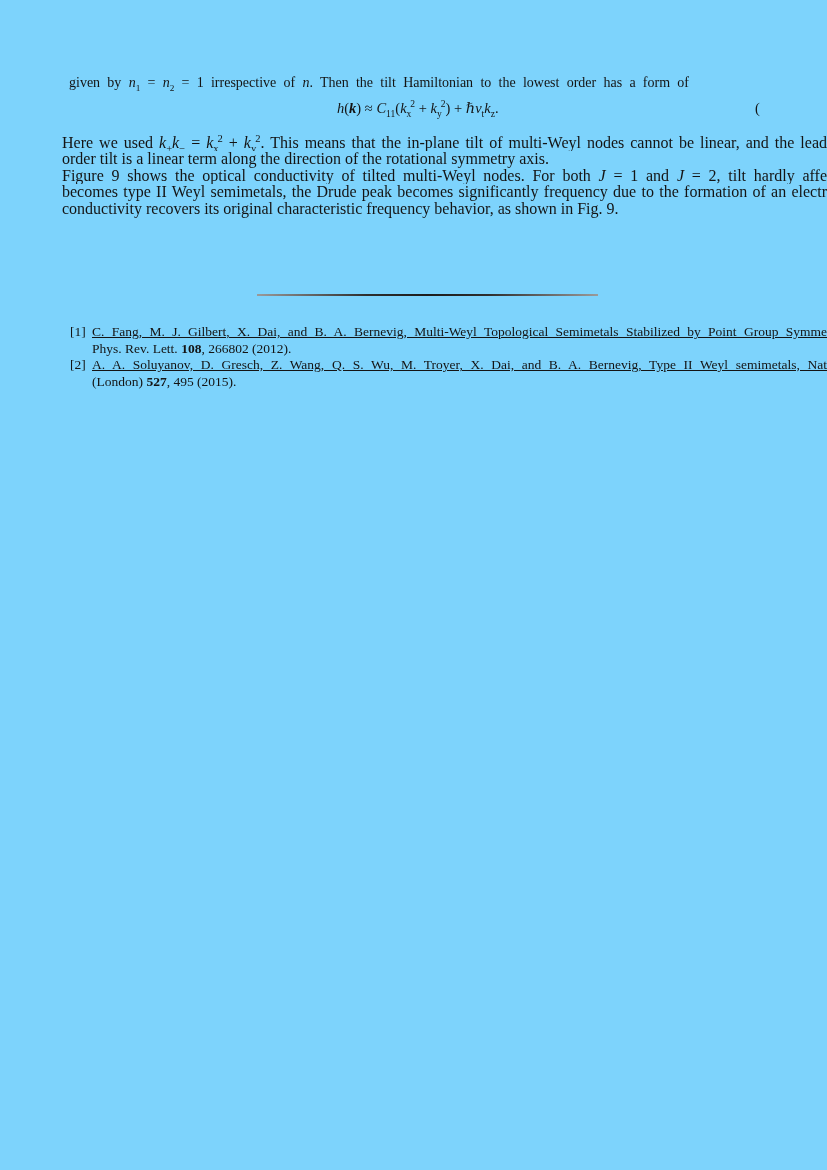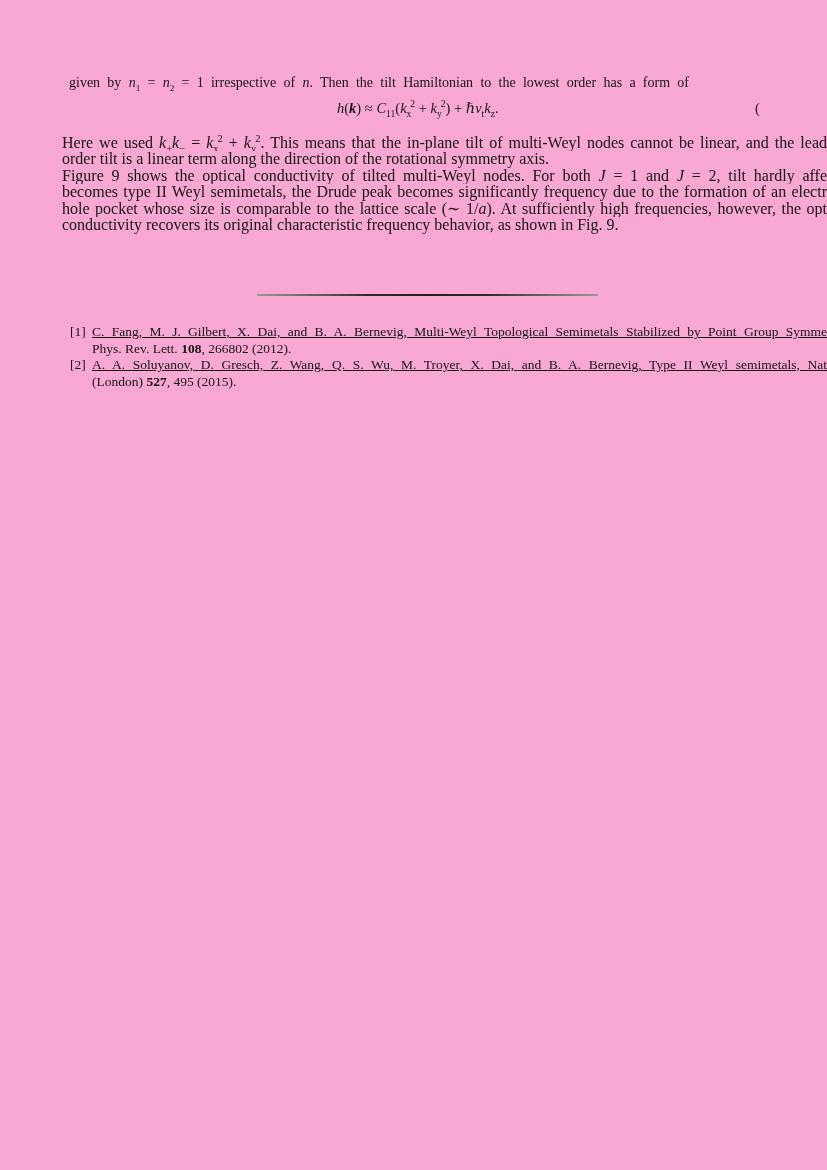--- a/index.html
+++ b/index.html
@@ -1,21 +1,21 @@
 <!DOCTYPE html>
 <html><head>
 <meta charset="utf-8">
 <style>
   html, body { margin: 0; padding: 0; }
   body { background: #ffffff; }
   .page {
     position: relative;
     width: 827px;
     height: 1170px;
-    background: #f9a8d4;
+    background: #7dd3fc;
     overflow: hidden;
     font-family: "Liberation Serif", "DejaVu Serif", serif;
     color: #141414;
   }
   .line {
     white-space: nowrap;
     box-sizing: border-box;
   }
   .stretch {
     white-space: normal;
@@ -103,21 +103,20 @@
   <div class="equation-row">
     <span class="equation-formula"><i>h</i>(<b><i>k</i></b>) ≈ <i>C</i><sub>11</sub>(<i>k</i><sub>x</sub><sup class="sq">2</sup> + <i>k</i><sub>y</sub><sup class="sq">2</sup>) + ℏ<i>v</i><sub>t</sub><i>k</i><sub>z</sub>.</span>
     <span class="equation-paren">(</span>
   </div>
 
   <div class="body-block">
     <div class="line stretch">Here we used <i>k</i><sub>+</sub><i>k</i><sub>−</sub> = <i>k</i><sub>x</sub><sup class="sq">2</sup> + <i>k</i><sub>y</sub><sup class="sq">2</sup>. This means that the in-plane tilt of multi-Weyl nodes cannot be linear, and the lead</div>
     <div class="line">order tilt is a linear term along the direction of the rotational symmetry axis.</div>
     <div class="line stretch">Figure 9 shows the optical conductivity of tilted multi-Weyl nodes. For both <i>J</i> = 1 and <i>J</i> = 2, tilt hardly affe</div>
     <div class="line stretch">becomes type II Weyl semimetals, the Drude peak becomes significantly frequency due to the formation of an electr</div>
-    <div class="line stretch">hole pocket whose size is comparable to the lattice scale (∼ 1/<i>a</i>). At sufficiently high frequencies, however, the opt</div>
     <div class="line">conductivity recovers its original characteristic frequency behavior, as shown in Fig. 9.</div>
   </div>
 
   <div class="references-divider"></div>
 
   <div class="references">
     <div class="reference-item">
       <span class="reference-label">[1]</span>
       <div class="reference-lines">
         <div class="line stretch">C. Fang, M. J. Gilbert, X. Dai, and B. A. Bernevig, Multi-Weyl Topological Semimetals Stabilized by Point Group Symme</div>

